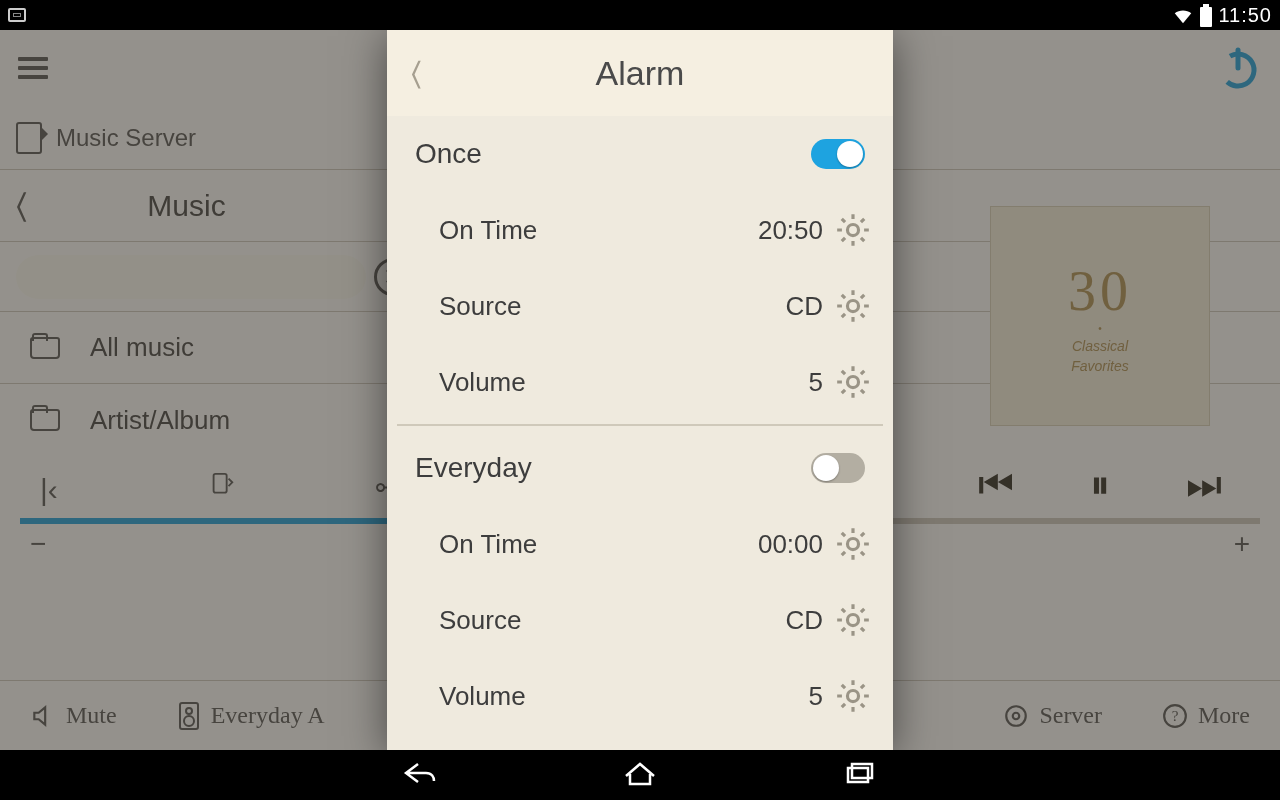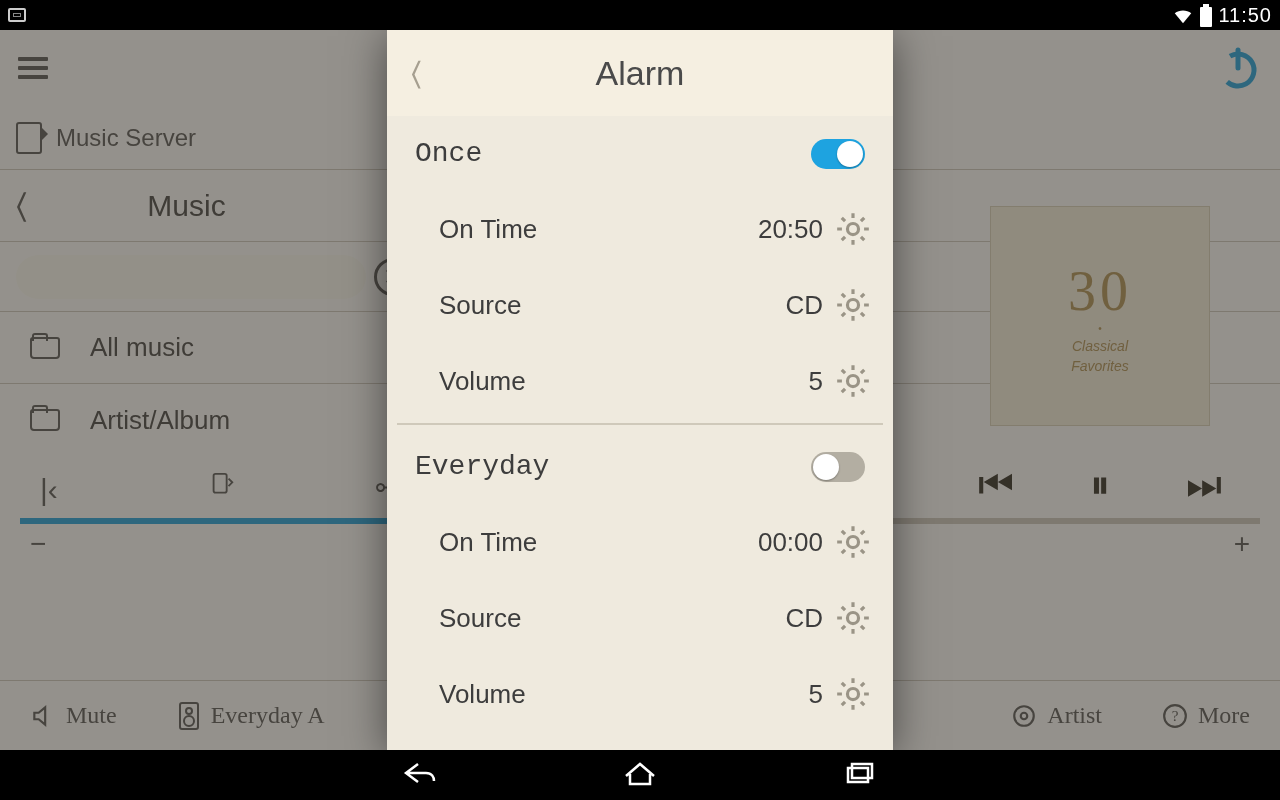--- a/index.html
+++ b/index.html
@@ -107,21 +107,21 @@
   .modal-header {
     height:86px; background:#f5efe1; display:flex; align-items:center; justify-content:center;
     position:relative; color:#4a4a4a; font-size:34px;
   }
   .modal-back {
     position:absolute; left:24px; top:50%; transform:translateY(-50%);
     color:#a69f90; font-size:32px;
   }
   .modal-body { flex:1; overflow:hidden; }
   .section-head {
-    display:flex; align-items:center; padding: 22px 28px; font-size:28px; color:#3d3d3d;font-family:Liberation Mono, monospace;
+    display:flex; align-items:center; padding: 22px 28px; font-size:28px; color:#3d3d3d;
   }
   .toggle {
     margin-left:auto; width:54px; height:30px; border-radius:15px; position:relative;
   }
   .toggle .knob {
     position:absolute; top:2px; width:26px; height:26px; border-radius:50%; background:#fff;
     box-shadow:0 1px 2px rgba(0,0,0,0.3);
   }
   .toggle.on { background:#1ea3e0; }
   .toggle.on .knob { right:2px; }
@@ -236,21 +236,21 @@
           <circle cx="12" cy="10" r="3"></circle>
           <circle cx="12" cy="20" r="5"></circle>
         </svg>
       <span>Everyday A</span>
     </div>
     <div class="opt" style="margin-left:auto">
       <svg width="26" height="26" viewBox="0 0 24 24" fill="none" stroke="#555" stroke-width="2">
           <circle cx="12" cy="12" r="9"></circle>
           <circle cx="12" cy="12" r="3"></circle>
         </svg>
-      <span>Artist</span>
+      <span>Server</span>
     </div>
     <div class="opt" style="margin-right:0">
       <svg width="26" height="26" viewBox="0 0 24 24" fill="none" stroke="#555" stroke-width="2">
           <circle cx="12" cy="12" r="10"></circle>
           <text x="12" y="17" text-anchor="middle" font-size="14" fill="#555" stroke="none">?</text>
         </svg>
       <span>More</span>
     </div>
   </div>
 

